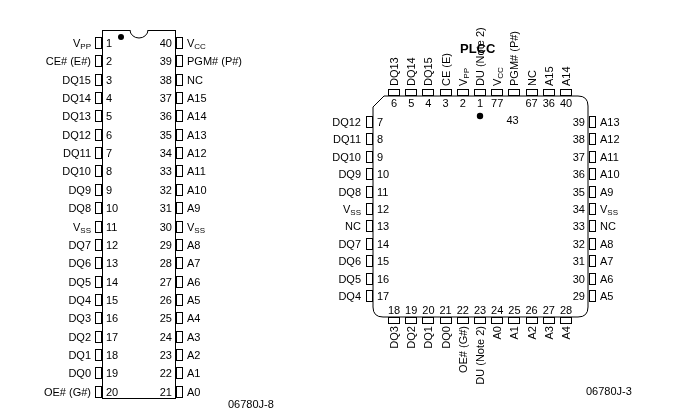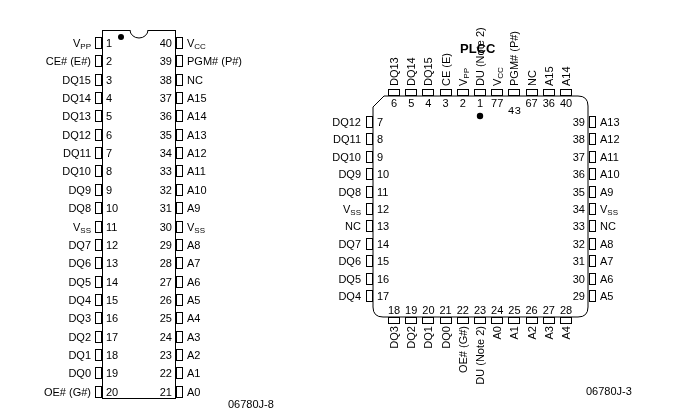--- a/index.html
+++ b/index.html
@@ -177,21 +177,21 @@
       <div class="pinh" style="left:456.8px; top:89px;"></div>
       <div class="abs" style="left:454.8px; top:97px; width:16px; text-align:center;">2</div>
       <div class="vlabel" style="left:456.8px; top:86px;"><span>V</span><span class="sub">PP</span></div>
       <div class="pinh" style="left:474px; top:89px;"></div>
       <div class="abs" style="left:472px; top:97px; width:16px; text-align:center;">1</div>
       <div class="vlabel" style="left:474px; top:86px;"><span>DU (Note 2)</span></div>
       <div class="pinh" style="left:491.2px; top:89px;"></div>
       <div class="abs" style="left:489.2px; top:97px; width:16px; text-align:center;">77</div>
       <div class="vlabel" style="left:491.2px; top:86px;"><span>V</span><span class="sub">CC</span></div>
       <div class="pinh" style="left:508.4px; top:89px;"></div>
-      <div class="abs" style="left:506.4px; top:105px; width:16px; text-align:center;font-family:Liberation Mono, monospace;">43</div>
+      <div class="abs" style="left:506.4px; top:114px; width:16px; text-align:left;">43</div>
       <div class="vlabel" style="left:508.4px; top:86px;"><span>PGM# (P#)</span></div>
       <div class="pinh" style="left:525.6px; top:89px;"></div>
       <div class="abs" style="left:523.6px; top:97px; width:16px; text-align:center;">67</div>
       <div class="vlabel" style="left:525.6px; top:86px;"><span>NC</span></div>
       <div class="pinh" style="left:542.8px; top:89px;"></div>
       <div class="abs" style="left:540.8px; top:97px; width:16px; text-align:center;">36</div>
       <div class="vlabel" style="left:542.8px; top:86px;"><span>A15</span></div>
       <div class="pinh" style="left:560px; top:89px;"></div>
       <div class="abs" style="left:558px; top:97px; width:16px; text-align:center;">40</div>
       <div class="vlabel" style="left:560px; top:86px;"><span>A14</span></div>

